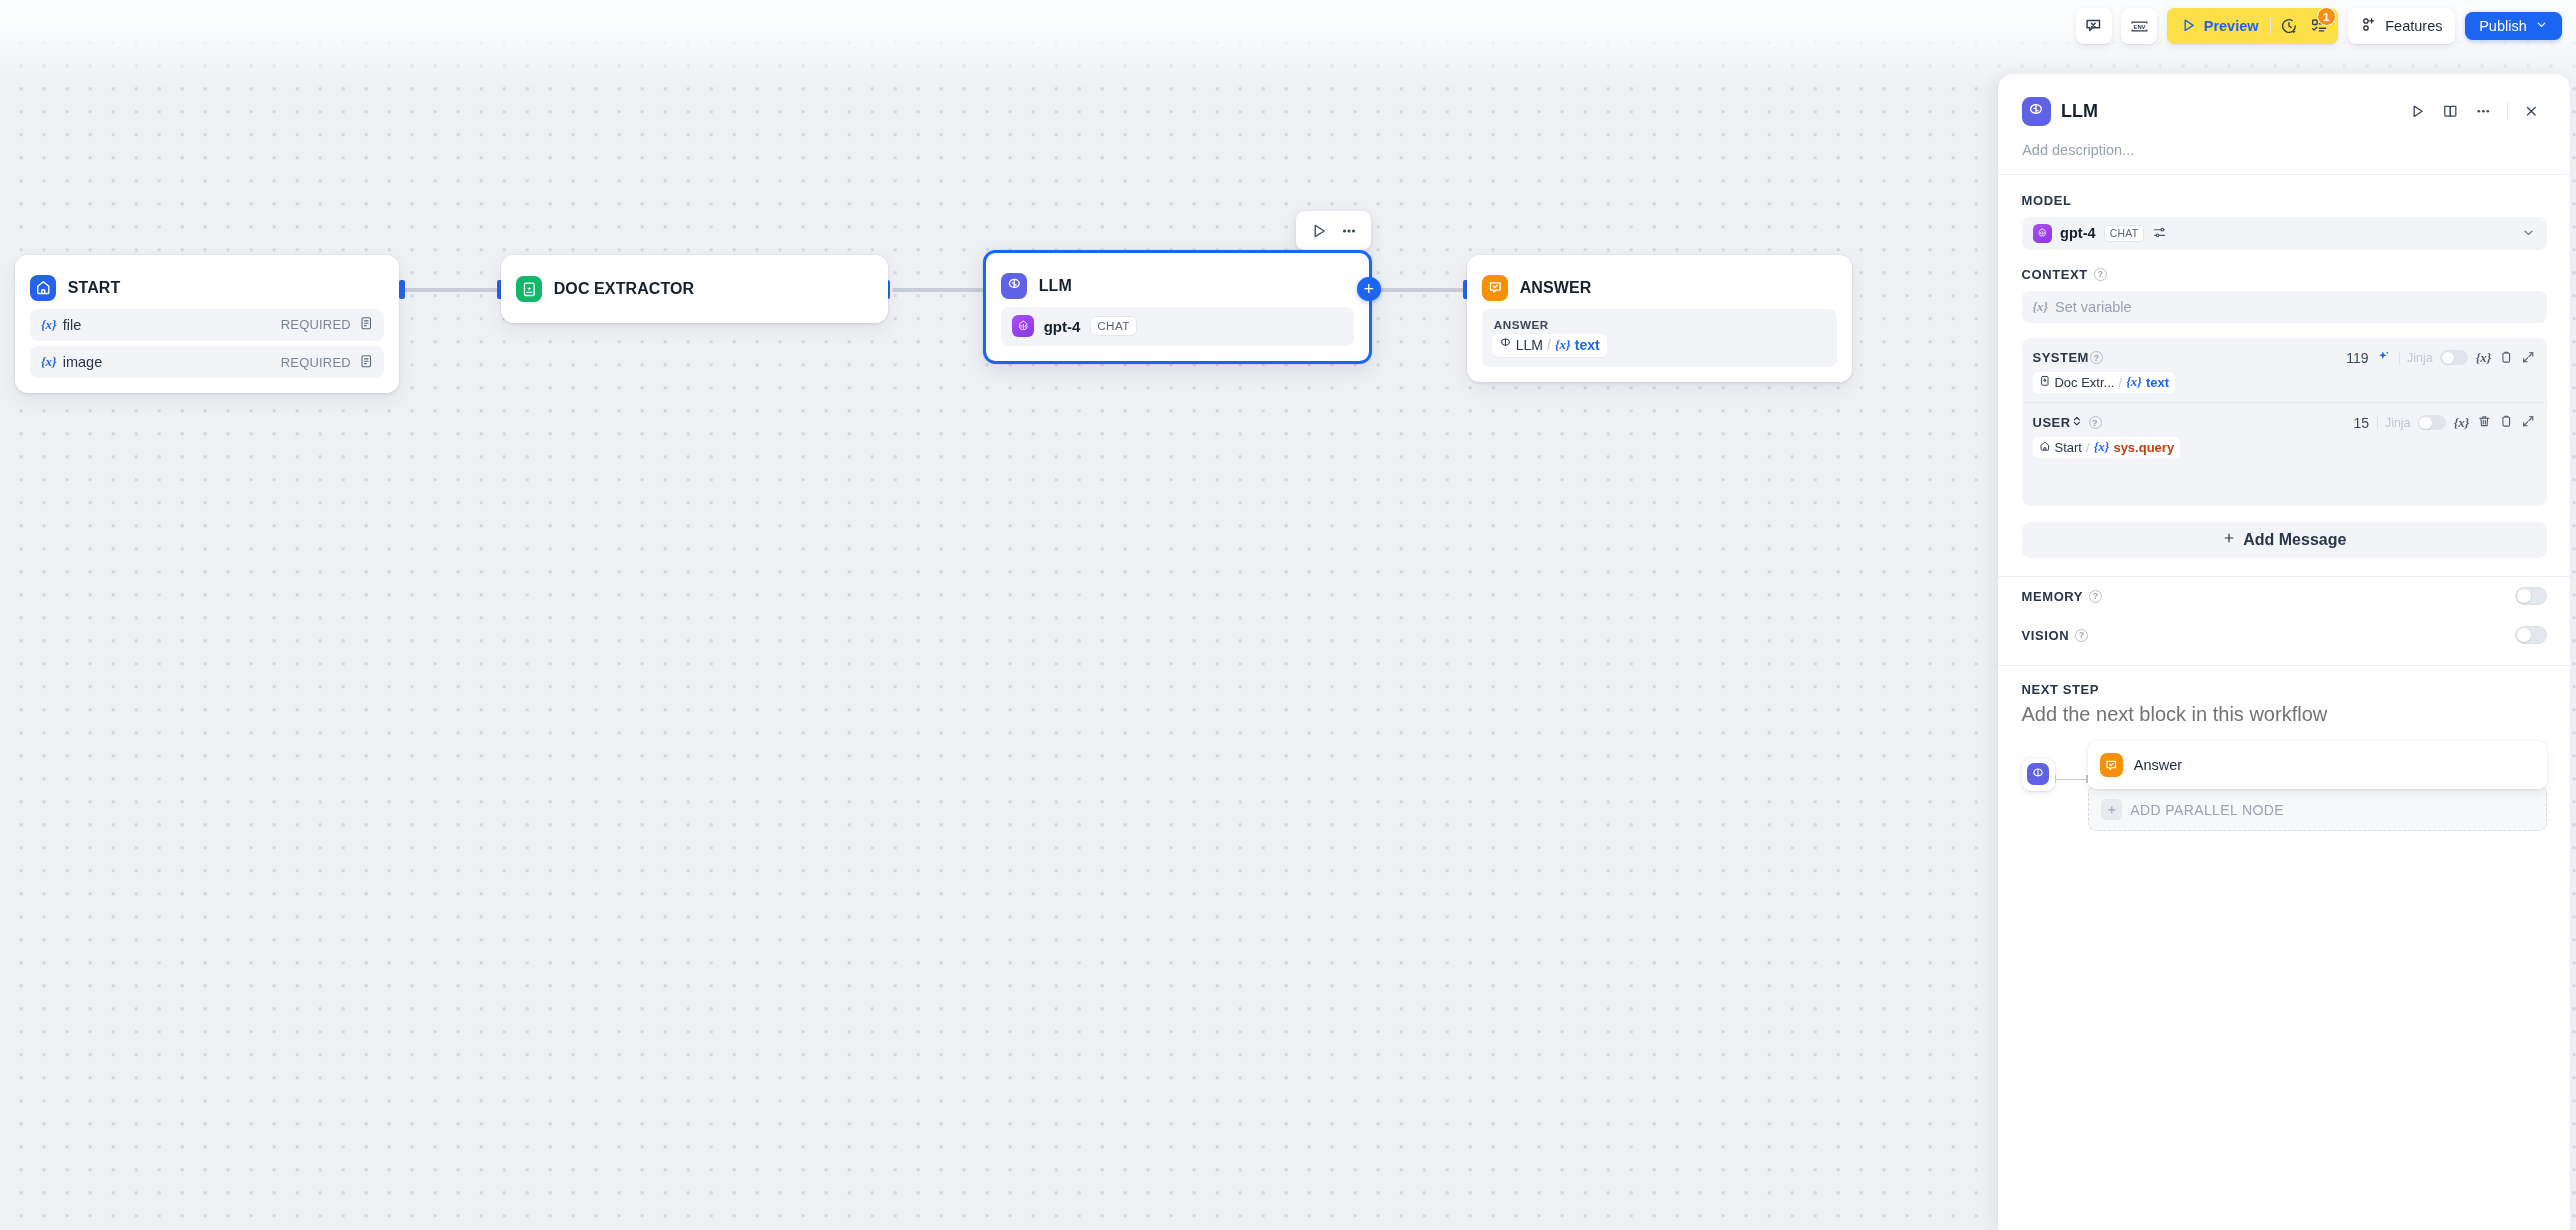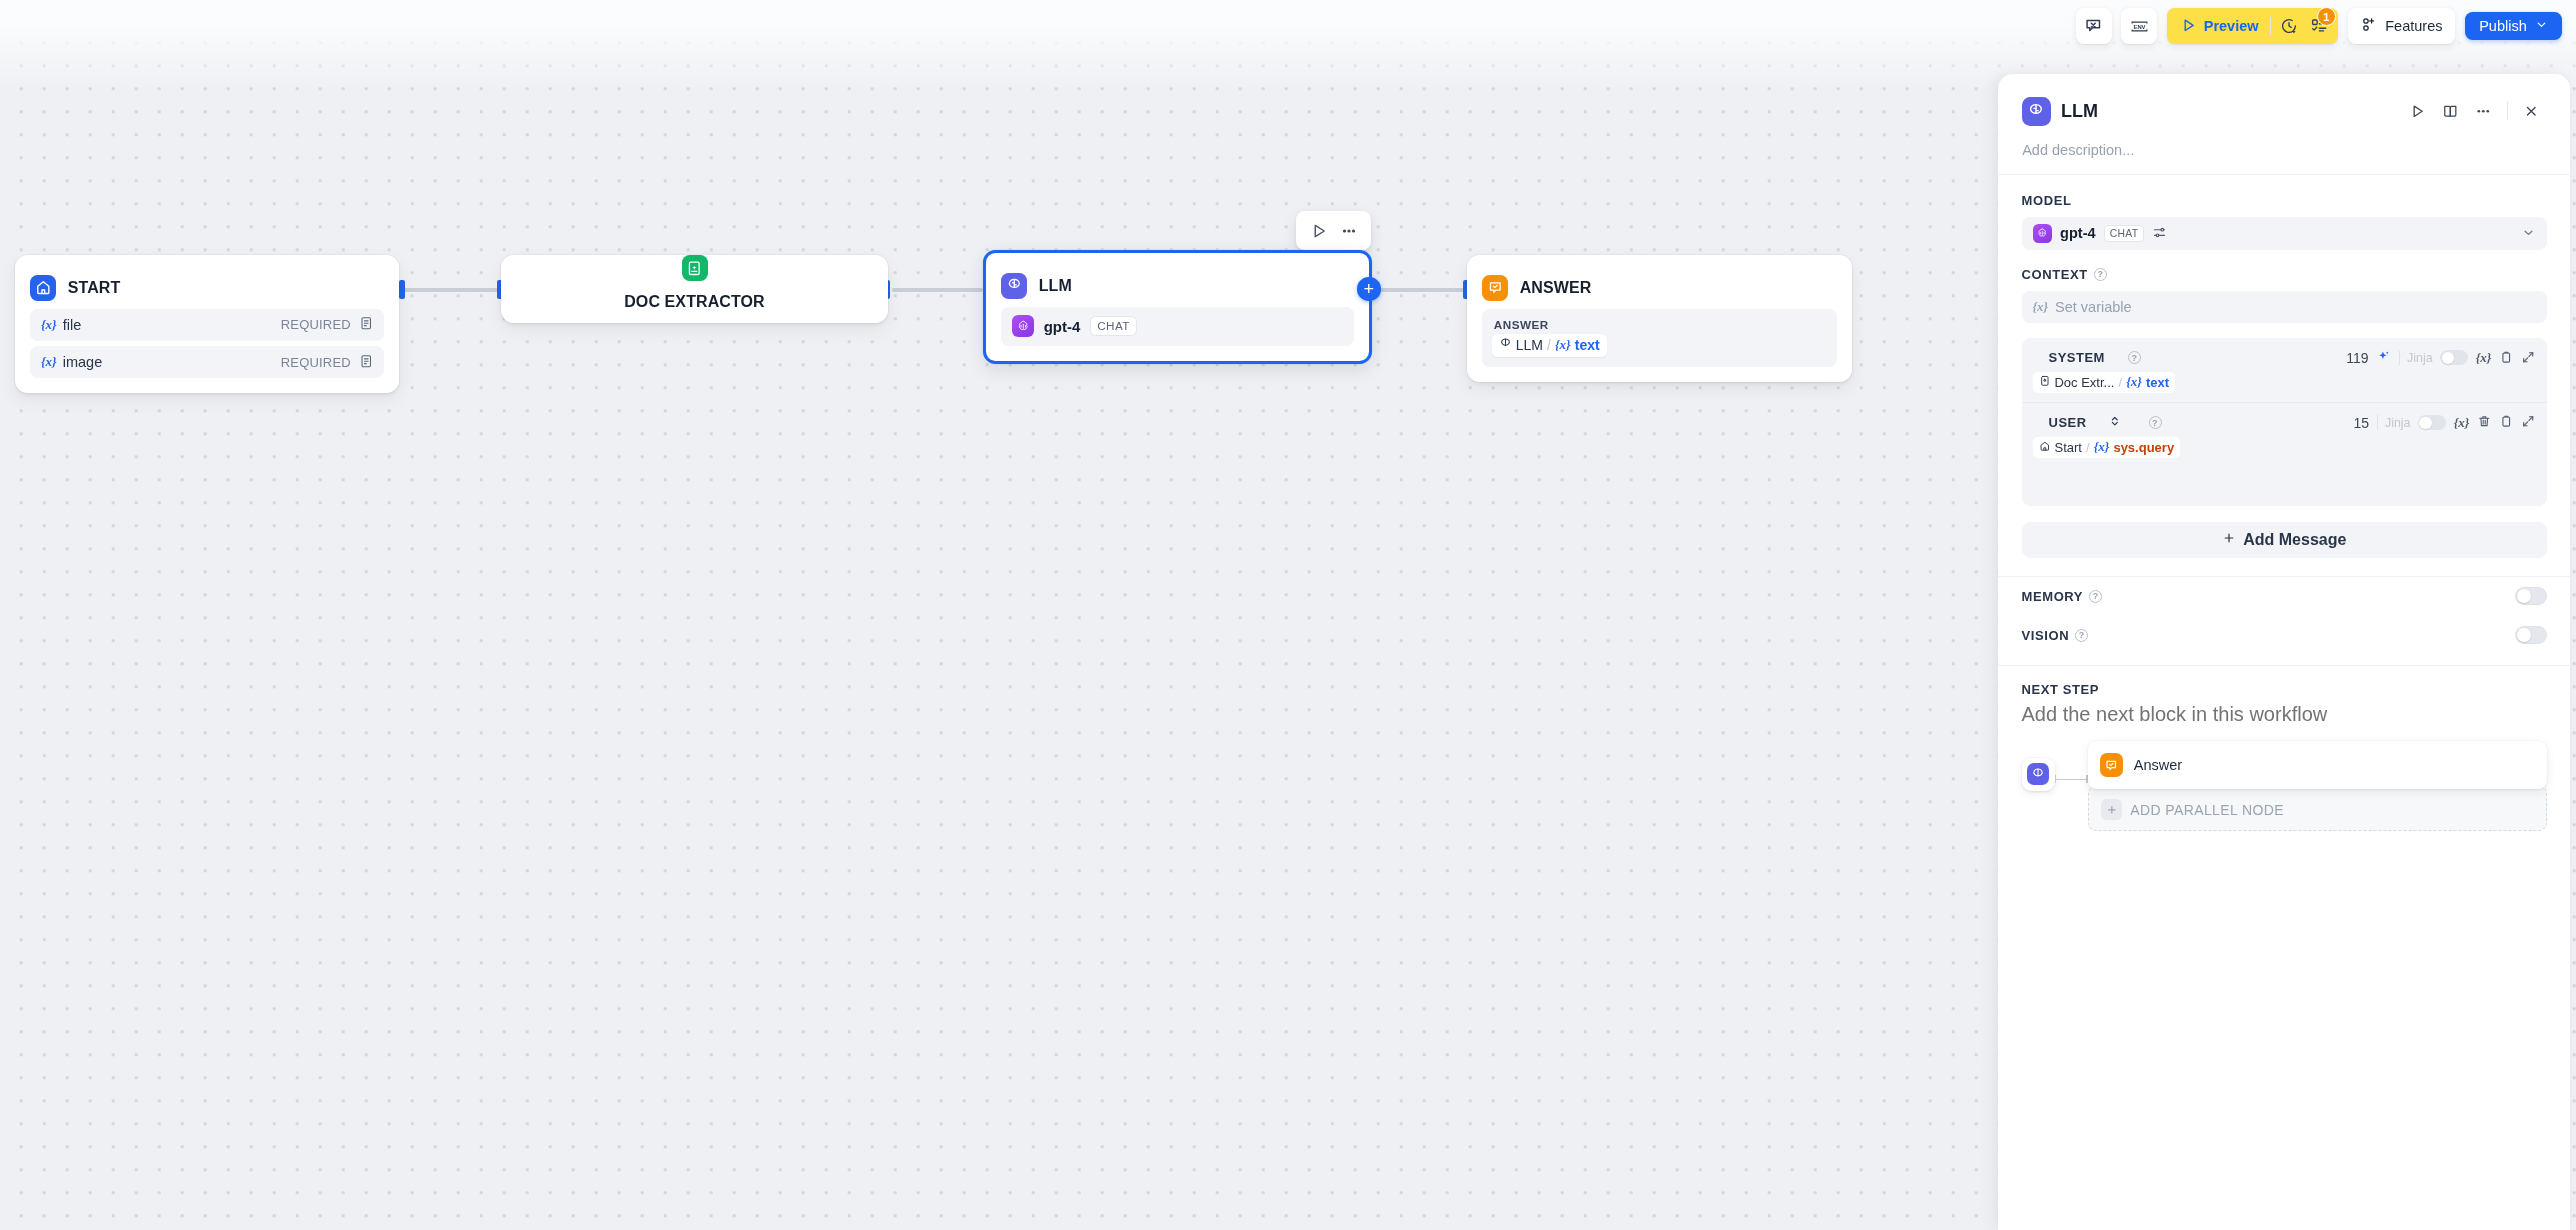--- a/index.html
+++ b/index.html
@@ -70,21 +70,21 @@
     font-size:18px; line-height:0; font-weight:400;
     box-shadow: 0 1.4px 4.1px rgba(28,100,242,.4);
   }
 
   
   #node-start { left: 15px; top: 255px; width: 384px; }
   .ic-blue { background:#2563eb; }
 
   
   #node-doc { left: 501px; top: 255px; width: 387px; height: 68px; }
-  #node-doc .node-head { height: 68px; padding-top:0; align-items:center;flex-direction:column; }
+  #node-doc .node-head { height: 68px; padding-top:0; align-items:center; }
   .ic-green { background:#12b76a; }
 
   
   #node-llm {
     left: 983px; top: 250px; width: 389px;
     border: 3.5px solid #1c64f2;
     box-shadow: 0 0 0 0.7px rgba(28,100,242,.08), 0 5.5px 18px rgba(16,24,40,.10);
   }
   .ic-indigo { background:#5f61e6; }
   .chip {
@@ -197,21 +197,21 @@
     margin-top:9px; height:32px; background:#f2f4f7; border-radius:7.6px;
     display:flex; align-items:center; gap:7px; padding:0 11px;
     font-size:14.5px; color:#98a1b0;
   }
 
   
   .prompt-wrap { margin: 15px 23.5px 0 23.5px; background:#f2f4f7; border-radius:8.3px; overflow:hidden; }
   .prompt-blk { padding: 9.7px 11px 8.3px 11px; }
   .prompt-blk + .prompt-blk { border-top:0.7px solid #e6e9ee; }
   .p-row { display:flex; align-items:center; height:21px; }
-  .p-role { display:flex; align-items:center; gap:23px; font-size:13px; font-weight:700; color:#29354a; letter-spacing:0.5px;margin-left:16px;}
+  .p-role { display:flex; align-items:center; gap:1px; font-size:13px; font-weight:700; color:#29354a; letter-spacing:0.5px;}
   .p-tools { margin-left:auto; display:flex; align-items:center; gap:7.6px; }
   .p-count { font-size:14px; color:#3d4757; }
   .sparkle { color:#1c64f2; }
   .tool-div { width:0.7px;height:14.5px;background:#dfe3e9; }
   .jinja-lbl { font-size:12.4px; color:#c2c8d1; }
   .toggle-off {
     width:28px;height:15px;border-radius:7.6px;background:#e1e5eb; position:relative; flex:0 0 auto;
   }
   .toggle-off::after {
     content:''; position:absolute; left:1.4px; top:1.4px; width:12.4px;height:12.4px;border-radius:50%;

